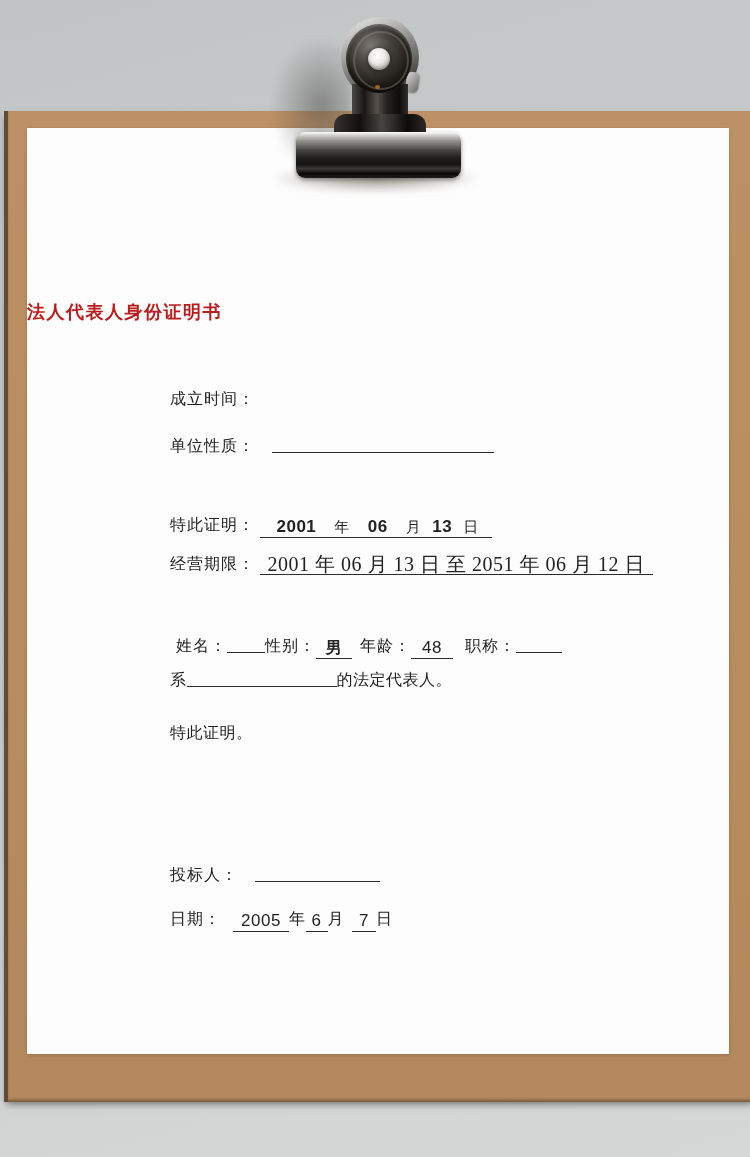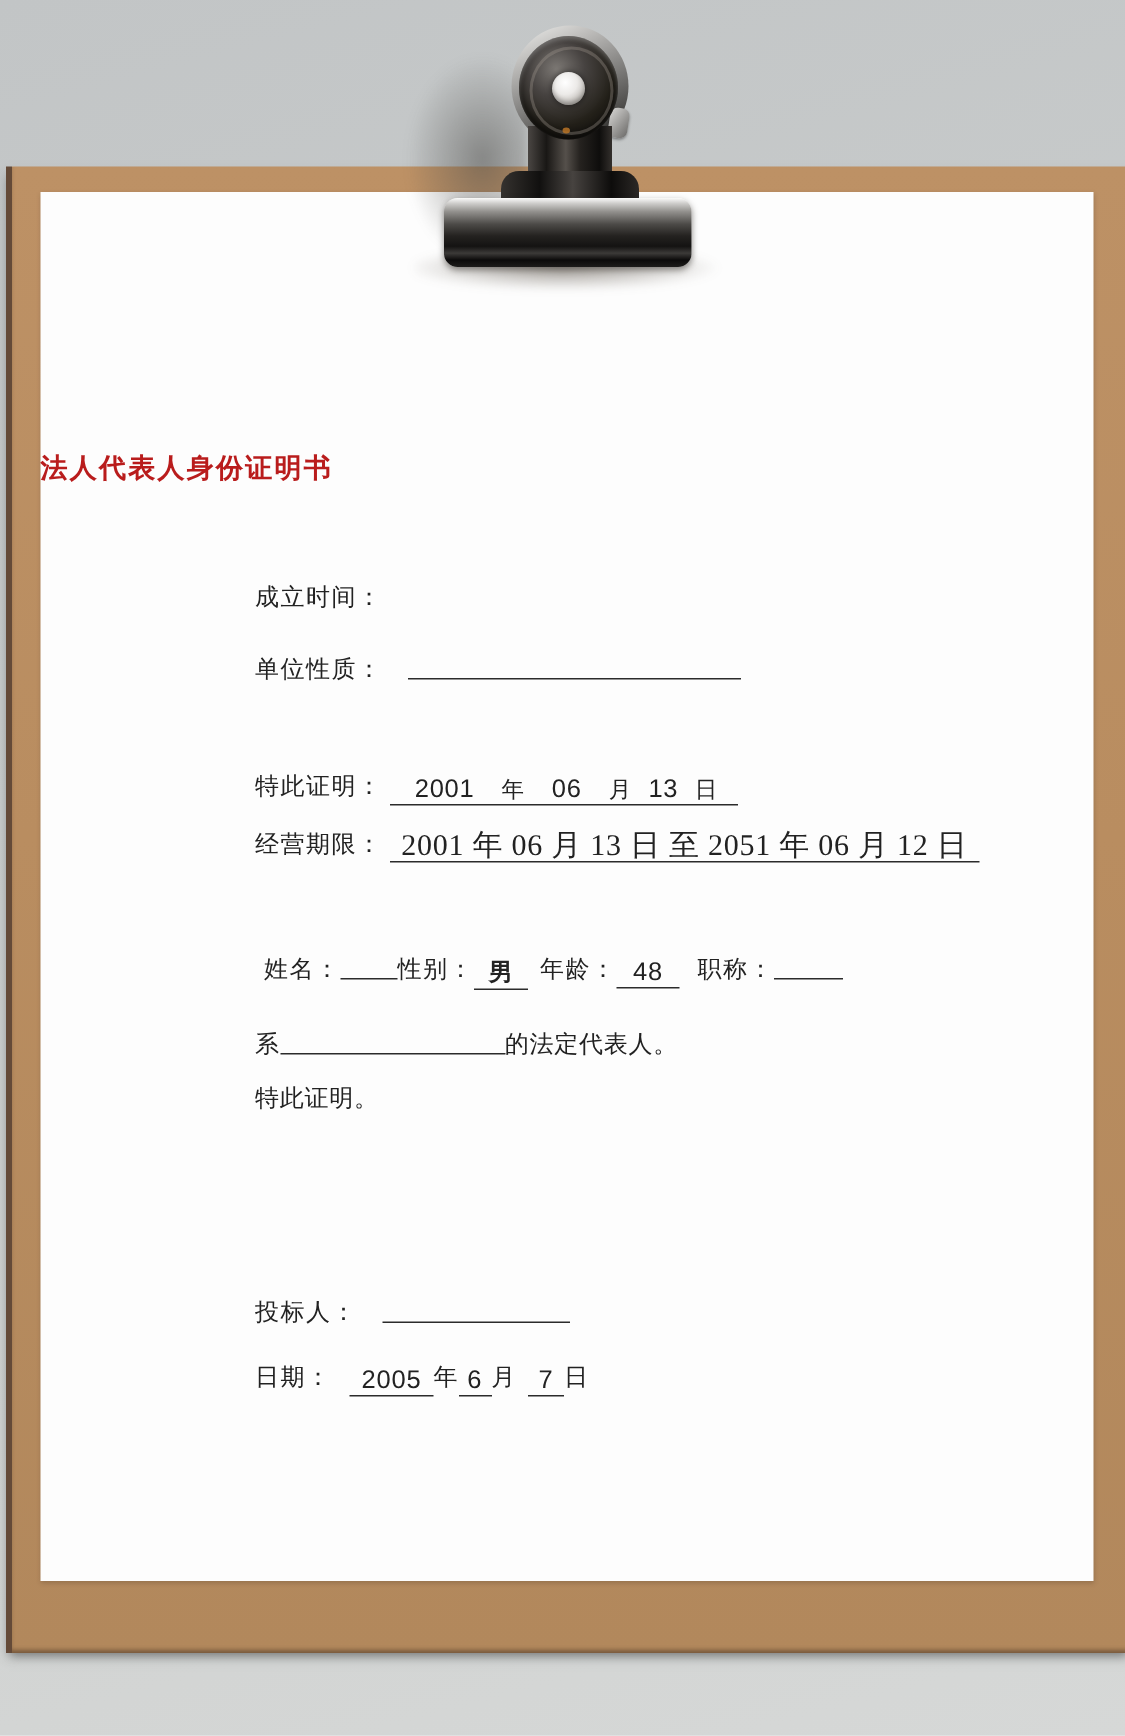--- a/index.html
+++ b/index.html
@@ -100,21 +100,21 @@
   }
   .lbl{letter-spacing:1px;}
   .addr-gap{display:inline-block;width:32px;}
   .blank{display:inline-block;border-bottom:1.7px solid #2b2b2b;height:18px;vertical-align:-2px;}
   .u{display:inline-block;border-bottom:1.7px solid #2b2b2b;text-align:center;vertical-align:-2px;height:20px;line-height:20px;white-space:pre;}
   .num{font-family:"Liberation Sans","DejaVu Sans",sans-serif;font-size:17px;}
   .bold{font-weight:bold;}
   .b38{width:38px;} .b36{width:36px;} .b42{width:42px;} .b46{width:46px;}
   .b125{width:125px;} .b150{width:150px;} .b222{width:222px;} .b149{width:149px;}
   .gap8{display:inline-block;width:8px;} .gap12{display:inline-block;width:12px;}
-  .est .num{margin:0 11px;}
+  .est .num{margin:0 11px;font-weight:bold;}
   .est .unit{margin:0 7px;font-size:15px;}
   .est{padding:0 6px;}
   .term-val{padding:0 8px;font-size:20px;}
   .date-u{padding:0 6px;}
 </style>
 </head>
 <body>
 
 <div class="abs wall"></div>
 <div class="abs board"></div>
@@ -140,21 +140,21 @@
 
   <div class="abs row" style="top:425px">
     <span class="lbl">经营期限：</span>
     <span class="u term-val numtext">2001 年 06 月 13 日 至 2051 年 06 月 12 日</span>
   </div>
 
   <div class="abs row" style="top:506px;left:149px">
     <span class="lbl">姓名：</span><span class="blank b38"></span><span class="lbl">性别：</span><span class="u b36 bold">男</span><span class="gap8"></span><span class="lbl">年龄：</span><span class="u b42 num">48</span><span class="gap12"></span><span class="lbl">职称：</span><span class="blank b46"></span>
   </div>
 
-  <div class="abs row" style="top:556px">
+  <div class="abs row" style="top:540px">
     <span>系</span><span class="blank b150"></span><span>的法定代表人。</span>
   </div>
 
   <div class="abs row" style="top:594px">
     <span>特此证明。</span>
   </div>
 
   <div class="abs row" style="top:735px">
     <span class="lbl">投标人：</span>
     <span class="gap8"></span>

